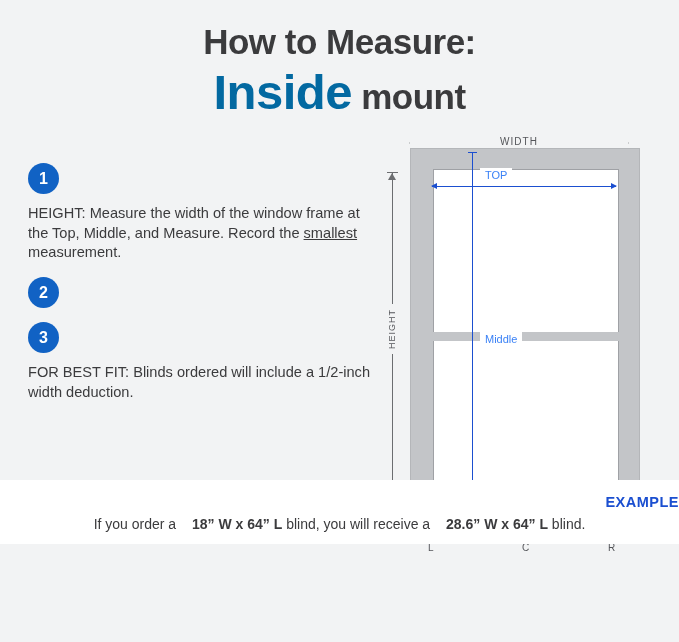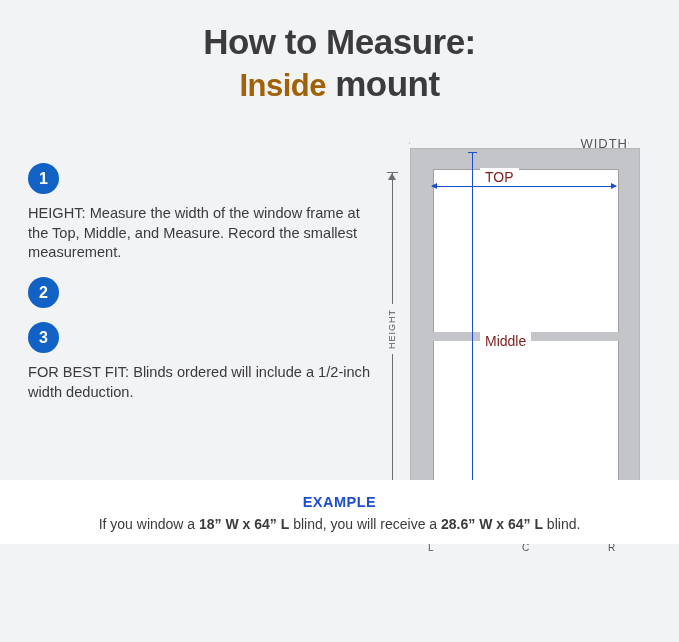--- a/index.html
+++ b/index.html
@@ -38,22 +38,22 @@
     line-height: 1.15;
   }
   .title-line2 {
     font-size: 35px;
     font-weight: bold;
     letter-spacing: -0.5px;
     line-height: 1.25;
     color: #3b3b3d;
   }
   .title-accent {
-    color: #a16207;
-    font-size: 31px;
+    color: #0369a1;
+    font-size: 49px;
     text-align: center;
   }
 
   
   .steps {
     position: absolute;
     left: 28px;
     top: 163px;
     width: 345px;
   }
@@ -76,20 +76,21 @@
   }
   .step-text {
     font-size: 14.6px;
     line-height: 1.35;
     color: #3b3b3d;
   }
   .step-label {
     font-weight: normal;
   }
   .u {
+    text-decoration: underline;
     margin-top: 20px;
   }
 
   
   .diagram {
     position: absolute;
     left: 380px;
     top: 130px;
     width: 280px;
     height: 430px;
@@ -108,22 +109,22 @@
     left: 0;
     width: 218px;
     height: 1px;
     background: #6c6d70;
   }
   .width-arrow .lbl {
     position: absolute;
     top: 0;
     left: 0;
     width: 218px;
-    text-align: right;
-    font-size: 13px;
+    text-align: center;
+    font-size: 10px;
     letter-spacing: 1px;
     color: #55565a;
     background: #f2f3f4;
   }
   .arrow-head {
     position: absolute;
     width: 0;
     height: 0;
   }
   .ah-left {
@@ -265,22 +266,22 @@
     width: 9px;
     height: 1px;
     background: #1b4fd0;
   }
   .blue-v .cap-t { top: 0; }
   .blue-v .cap-b { bottom: 0; }
 
   .tag {
     position: absolute;
     background: #ffffff;
-    color: #7f1d1d;
-    font-size: 14px;
+    color: #3b82f6;
+    font-size: 11px;
     padding: 1px 5px;
     white-space: nowrap;
   }
   .tag-top { left: 100px; top: 38px; }
   .tag-middle { left: 100px; top: 202px; }
   .tag-bottom { left: 88px; top: 367px; }
 
   .col-labels {
     position: absolute;
     left: 30px;
@@ -307,26 +308,27 @@
     padding-top: 14px;
     padding-bottom: 12px;
     text-align: center;
   }
   .footer-title {
     color: #1b4fd0;
     font-weight: bold;
     font-size: 14.5px;
     letter-spacing: 0.5px;
     margin-bottom: 6px;
+    text-align: right;
   }
   .footer-text {
     font-size: 14px;
     color: #3b3b3d;
   }
-  .footer-text b { font-weight: bold; }
+  .footer-text b { font-weight: bold; margin-left: 12px; }
 </style>
 </head>
 <body>
 
 <div class="page">
 
   <div class="title-block">
     <div class="title-line1">How to Measure:</div>
     <div class="title-line2"><span class="title-accent">Inside</span><span> mount</span></div>
   </div>
@@ -390,16 +392,16 @@
     <div class="col-labels">
       <span class="cl-l">L</span>
       <span class="cl-c">C</span>
       <span class="cl-r">R</span>
     </div>
 
   </div>
 
   <div class="footer">
     <div class="footer-title">EXAMPLE</div>
-    <div class="footer-text"><span>If you window a </span><b>18” W x 64” L</b><span> blind, you will receive a </span><b>28.6” W x 64” L</b><span> blind.</span></div>
+    <div class="footer-text"><span>If you order a </span><b>18” W x 64” L</b><span> blind, you will receive a </span><b>28.6” W x 64” L</b><span> blind.</span></div>
   </div>
 
 </div>
 
 </body></html>

